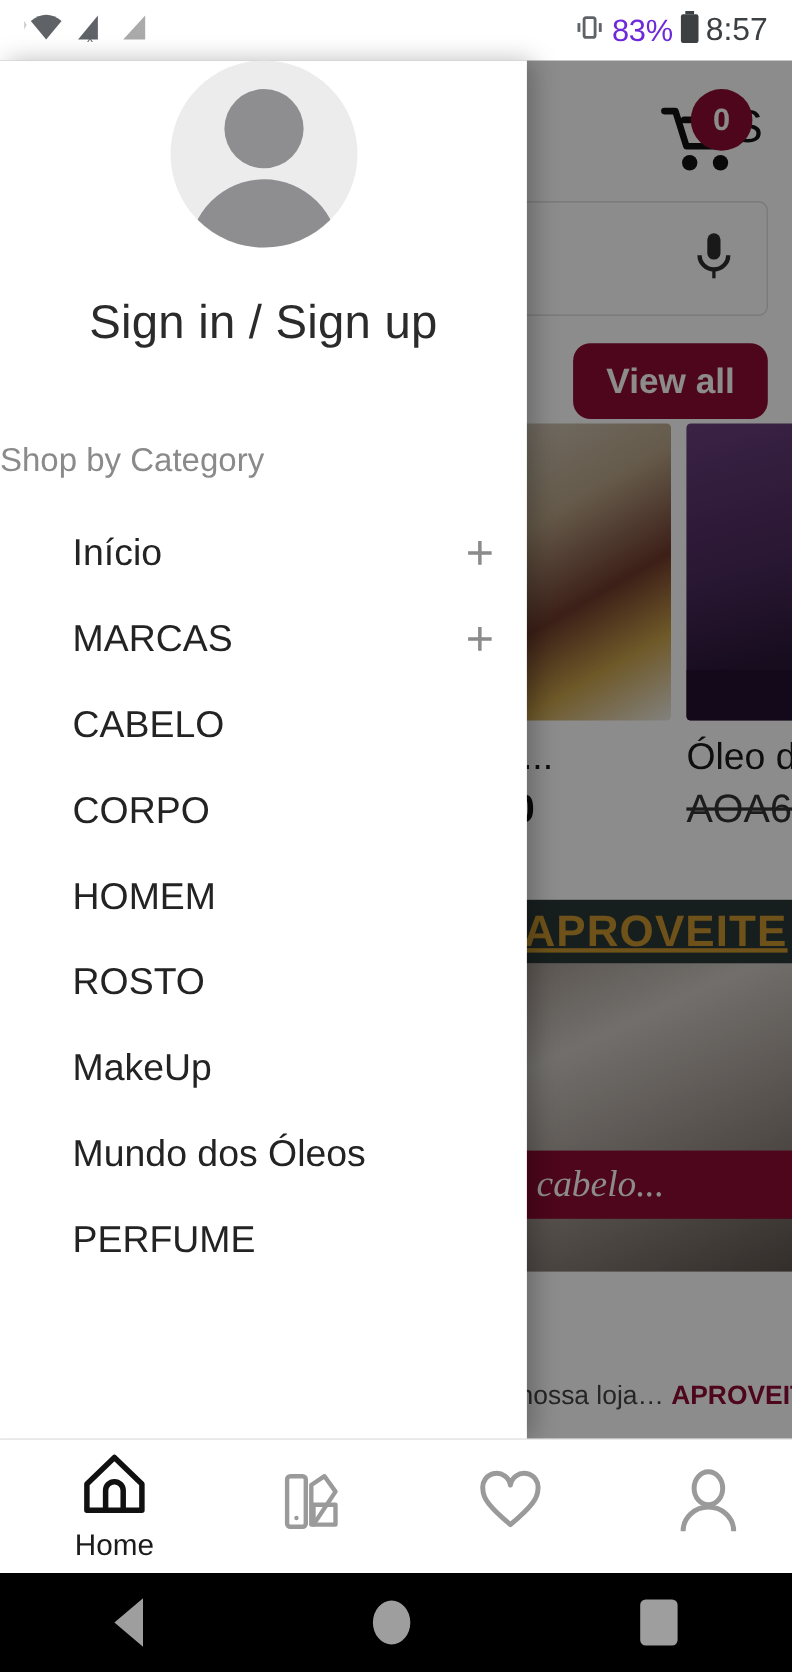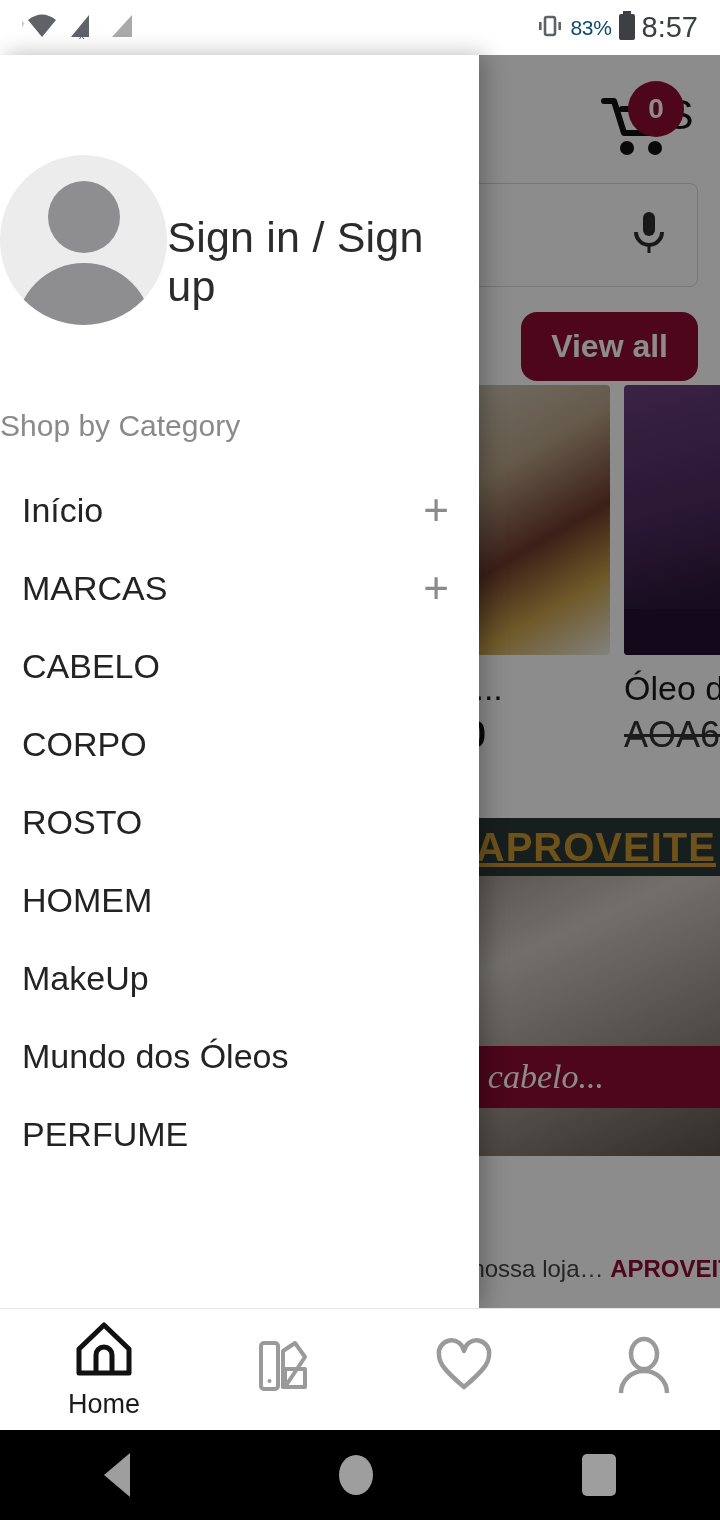--- a/index.html
+++ b/index.html
@@ -12,21 +12,21 @@
   #screen { position:relative; width:720px; height:1520px; background:#fff; overflow:hidden; }
 
   
   .statusbar{
     position:absolute; top:0; left:0; width:720px; height:55px;
     background:#fff; display:flex; align-items:center;
     justify-content:space-between; padding:0 22px;
   }
   .sb-left{ display:flex; align-items:center; gap:5px; }
   .sb-right{ display:flex; align-items:center; gap:4px; }
-  .sb-text{ font-size:21px; color:#0c4a6e; font-family:"Liberation Sans", sans-serif; letter-spacing:-0.3px;}
+  .sb-text{ font-size:28px; color:#6d28d9; font-family:"Liberation Sans", sans-serif; letter-spacing:-0.3px;}
   .sb-time{ font-size:29px; color:#3c4043; font-weight:400; }
 
   
   .app-content{
     position:absolute; top:55px; left:0; width:720px; height:1253px;
     background:#fff; overflow:hidden;
   }
   .appbar{
     position:absolute; top:0; left:0; width:720px; height:120px;
     background:#fff; display:flex; align-items:center; padding:0 26px;
@@ -97,42 +97,42 @@
     background:rgba(0,0,0,0.45); pointer-events:none;
   }
 
   
   .drawer{
     position:absolute; top:55px; left:0; width:479px; height:1253px;
     background:#fff; box-shadow:6px 0 22px rgba(0,0,0,0.28);
     overflow:hidden;
   }
   .drawer-head{
-    width:100%; padding-top:100px; display:flex; flex-direction:row;
+    width:100%; display:flex; flex-direction:column;
     align-items:center;
   }
   .avatar{
     width:170px; height:170px; border-radius:50%; background:#ececed;
     position:relative; overflow:hidden;
   }
   .avatar .head{
     position:absolute; left:50%; top:26px; transform:translateX(-50%);
     width:72px; height:72px; border-radius:50%; background:#8e8e90;
   }
   .avatar .body{
     position:absolute; left:50%; top:108px; transform:translateX(-50%);
     width:136px; height:110px; border-radius:68px 68px 0 0; background:#8e8e90;
   }
   .signin{
     margin-top:44px; font-size:43px; color:#2b2b2b; font-weight:400; letter-spacing:0.2px;
   }
   .shopby{
     margin-top:84px; font-size:30px; color:#8a8a8a;
   }
-  .catlist{ margin-top:28px; }
+  .catlist{ margin-top:28px;padding-left:44px; }
   .catrow{
     height:78px; display:flex; align-items:center; justify-content:space-between;
     padding:0 30px 0 22px;
   }
   .catlabel{ font-size:34px; color:#232323; }
   .plus{ font-size:44px; color:#8b8b8b; line-height:0.6; font-weight:300; }
 
   
   .bottomnav{
     position:absolute; top:1308px; left:0; width:720px; height:122px;
@@ -290,24 +290,24 @@
         <span class="catlabel">MARCAS</span>
         <span class="plus">+</span>
       </div>
       <div class="catrow">
         <span class="catlabel">CABELO</span>
       </div>
       <div class="catrow">
         <span class="catlabel">CORPO</span>
       </div>
       <div class="catrow">
+        <span class="catlabel">HOMEM</span>
+      </div>
+      <div class="catrow">
         <span class="catlabel">ROSTO</span>
-      </div>
-      <div class="catrow">
-        <span class="catlabel">HOMEM</span>
       </div>
       <div class="catrow">
         <span class="catlabel">MakeUp</span>
       </div>
       <div class="catrow">
         <span class="catlabel">Mundo dos Óleos</span>
       </div>
       <div class="catrow">
         <span class="catlabel">PERFUME</span>
       </div>

